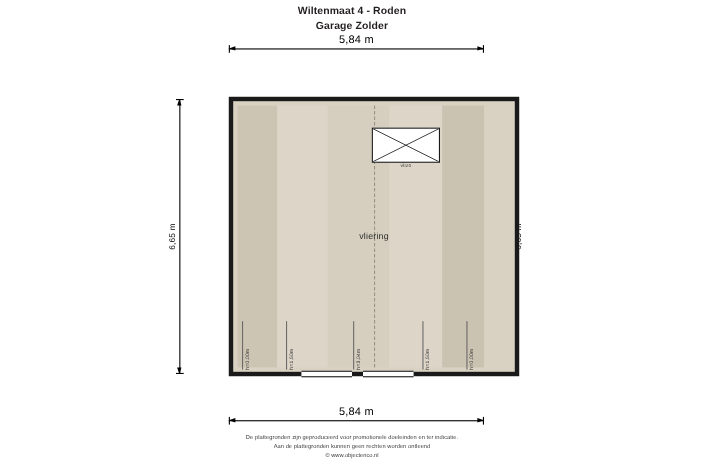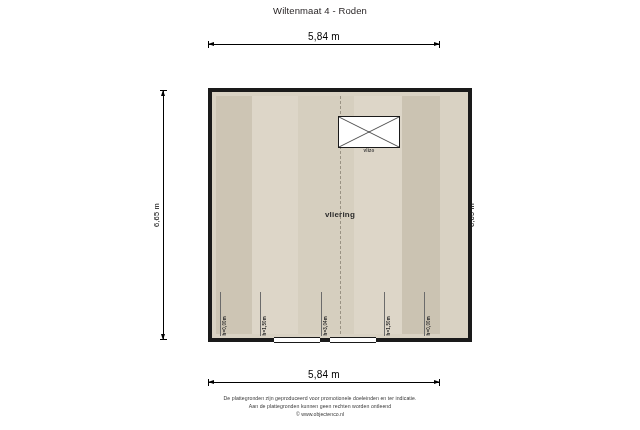--- a/index.html
+++ b/index.html
@@ -19,39 +19,38 @@
   
   .header {
     position: absolute;
     top: 4px;
     left: 0;
     width: 100%;
     text-align: center;
   }
   .header .title {
     font-size: 9.5px;
-    font-weight: normal;
+    font-weight: bold;
     line-height: 13px;
     letter-spacing: 0.1px;
   }
   .header .subtitle {
     font-size: 9.5px;
     font-weight: bold;
     line-height: 13px;
     letter-spacing: 0.1px;
   }
 
   
   .plan {
     position: absolute;
     left: 208px;
     top: 88px;
     width: 264px;
     height: 254px;
-    font-weight: bold;
   }
   .wall {
     position: absolute;
     inset: 0;
     border: 4px solid #1a1a1a;
     box-sizing: border-box;
     background: #d9d2c3;
   }
   
   .band {
@@ -241,20 +240,21 @@
     font-size: 5.2px;
     line-height: 8px;
     color: #3b3b3b;
   }
 </style>
 </head>
 <body>
 
 <div class="header">
   <div class="title">Wiltenmaat 4 - Roden</div>
+  <div class="subtitle">Garage Zolder</div>
 </div>
 
 <div class="dim-h" style="left:208px; top:44px; width:232px;">
   <span class="arrow-l"></span>
   <span class="arrow-r"></span>
   <span class="dim-text">5,84 m</span>
 </div>
 
 <div class="dim-v" style="left:163px; top:90px; height:250px;">
   <span class="arrow-t"></span>

